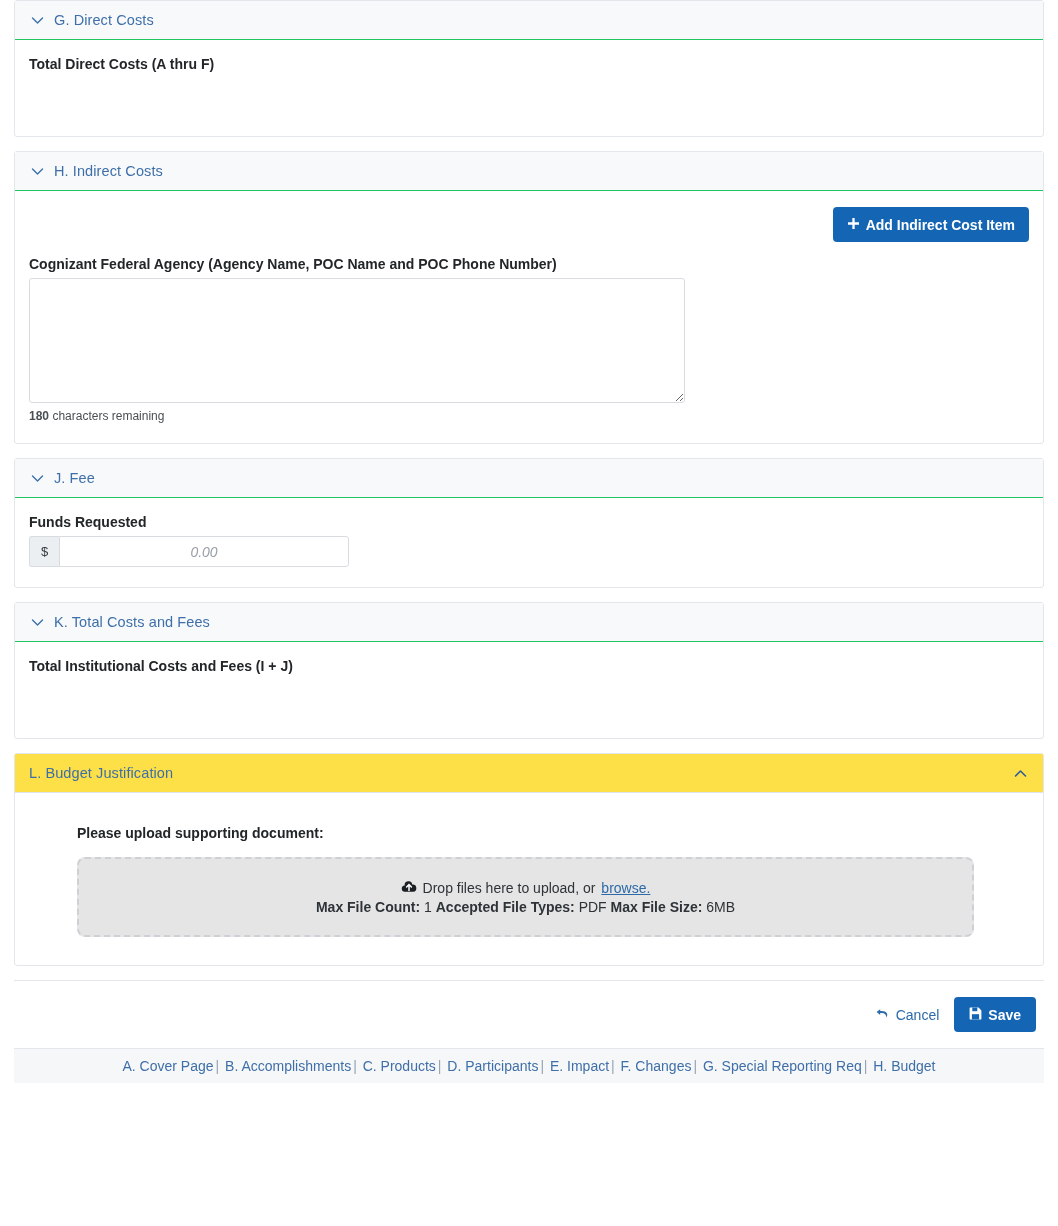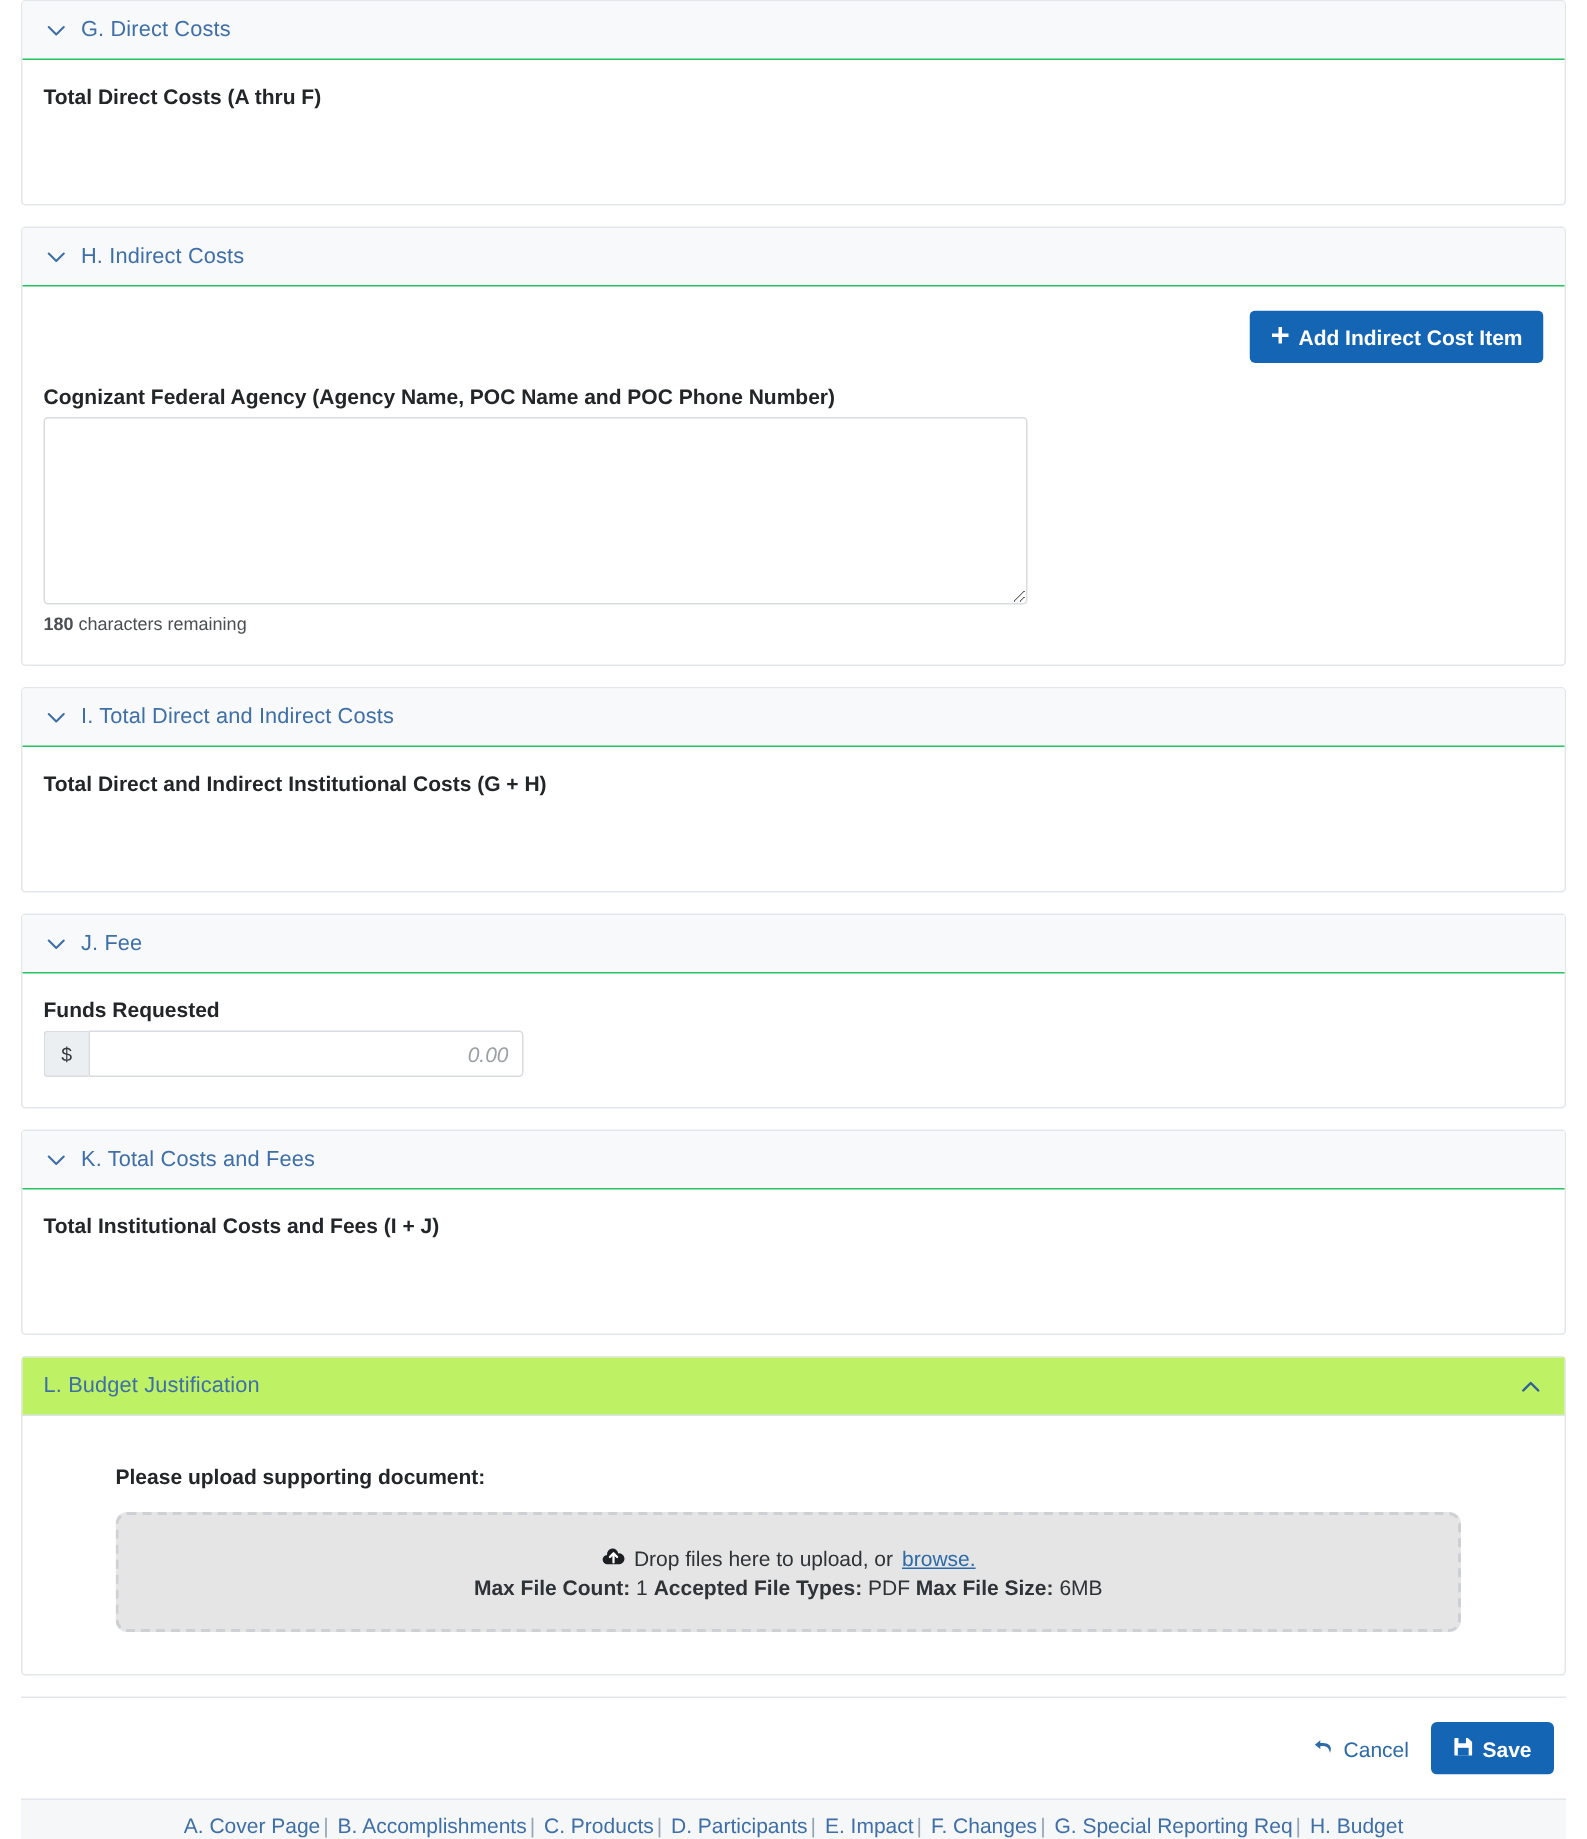--- a/index.html
+++ b/index.html
@@ -33,21 +33,21 @@
   .card-header {
     background: #f7f9fb;
     border-bottom: 1px solid #22c55e;
     padding: 9px 14px 9px 14px;
     display: flex;
     align-items: center;
     cursor: pointer;
     min-height: 39px;
   }
   .card-header.expanded {
-    background: #bef264;
+    background: #fde047;
     border-bottom: 1px solid #dbe3ec;
   }
   .card-title {
     color: #3f6fa8;
     font-size: 14.5px;
     font-weight: 400;
     letter-spacing: .1px;
   }
   .chev {
     width: 17px;
@@ -149,21 +149,21 @@
     font-size: 13px;
     color: #343a40;
   }
   .input-money {
     flex: 1;
     border: 1px solid #d8dce0;
     border-radius: 0 3px 3px 0;
     padding: 4px 9px;
     font-family: "Liberation Sans", sans-serif;
     font-size: 14px;
-    text-align: right;
+    text-align: center;
     outline: none;
     color: #212529;
   }
   .input-money::placeholder {
     color: #9aa0a6;
     font-style: italic;
   }
 
   
   .upload-label {
@@ -272,34 +272,20 @@
 
       <label class="field-label">Cognizant Federal Agency (Agency Name, POC Name and POC Phone Number)</label>
       <textarea class="ta" placeholder="" style=""></textarea>
       <div class="char-hint">
         <b>180</b>
         <span>characters remaining</span>
       </div>
     </div>
   </div>
 
-  <div class="card">
-    <div class="card-header">
-      <span class="chev">
-        <svg width="17" height="17" viewBox="0 0 17 17">
-            <path d="M3.5 6 L8.5 11 L13.5 6" fill="none" stroke="#3f6fa8" stroke-width="1.4" stroke-linecap="round" stroke-linejoin="round"></path>
-          </svg>
-      </span>
-      <span class="card-title">I. Total Direct and Indirect Costs</span>
-    </div>
-    <div class="card-body">
-      <div class="total-label">Total Direct and Indirect Institutional Costs (G + H)</div>
-      <div class="total-spacer"></div>
-    </div>
-  </div>
 
   <div class="card">
     <div class="card-header">
       <span class="chev">
         <svg width="17" height="17" viewBox="0 0 17 17">
             <path d="M3.5 6 L8.5 11 L13.5 6" fill="none" stroke="#3f6fa8" stroke-width="1.4" stroke-linecap="round" stroke-linejoin="round"></path>
           </svg>
       </span>
       <span class="card-title">J. Fee</span>
     </div>

